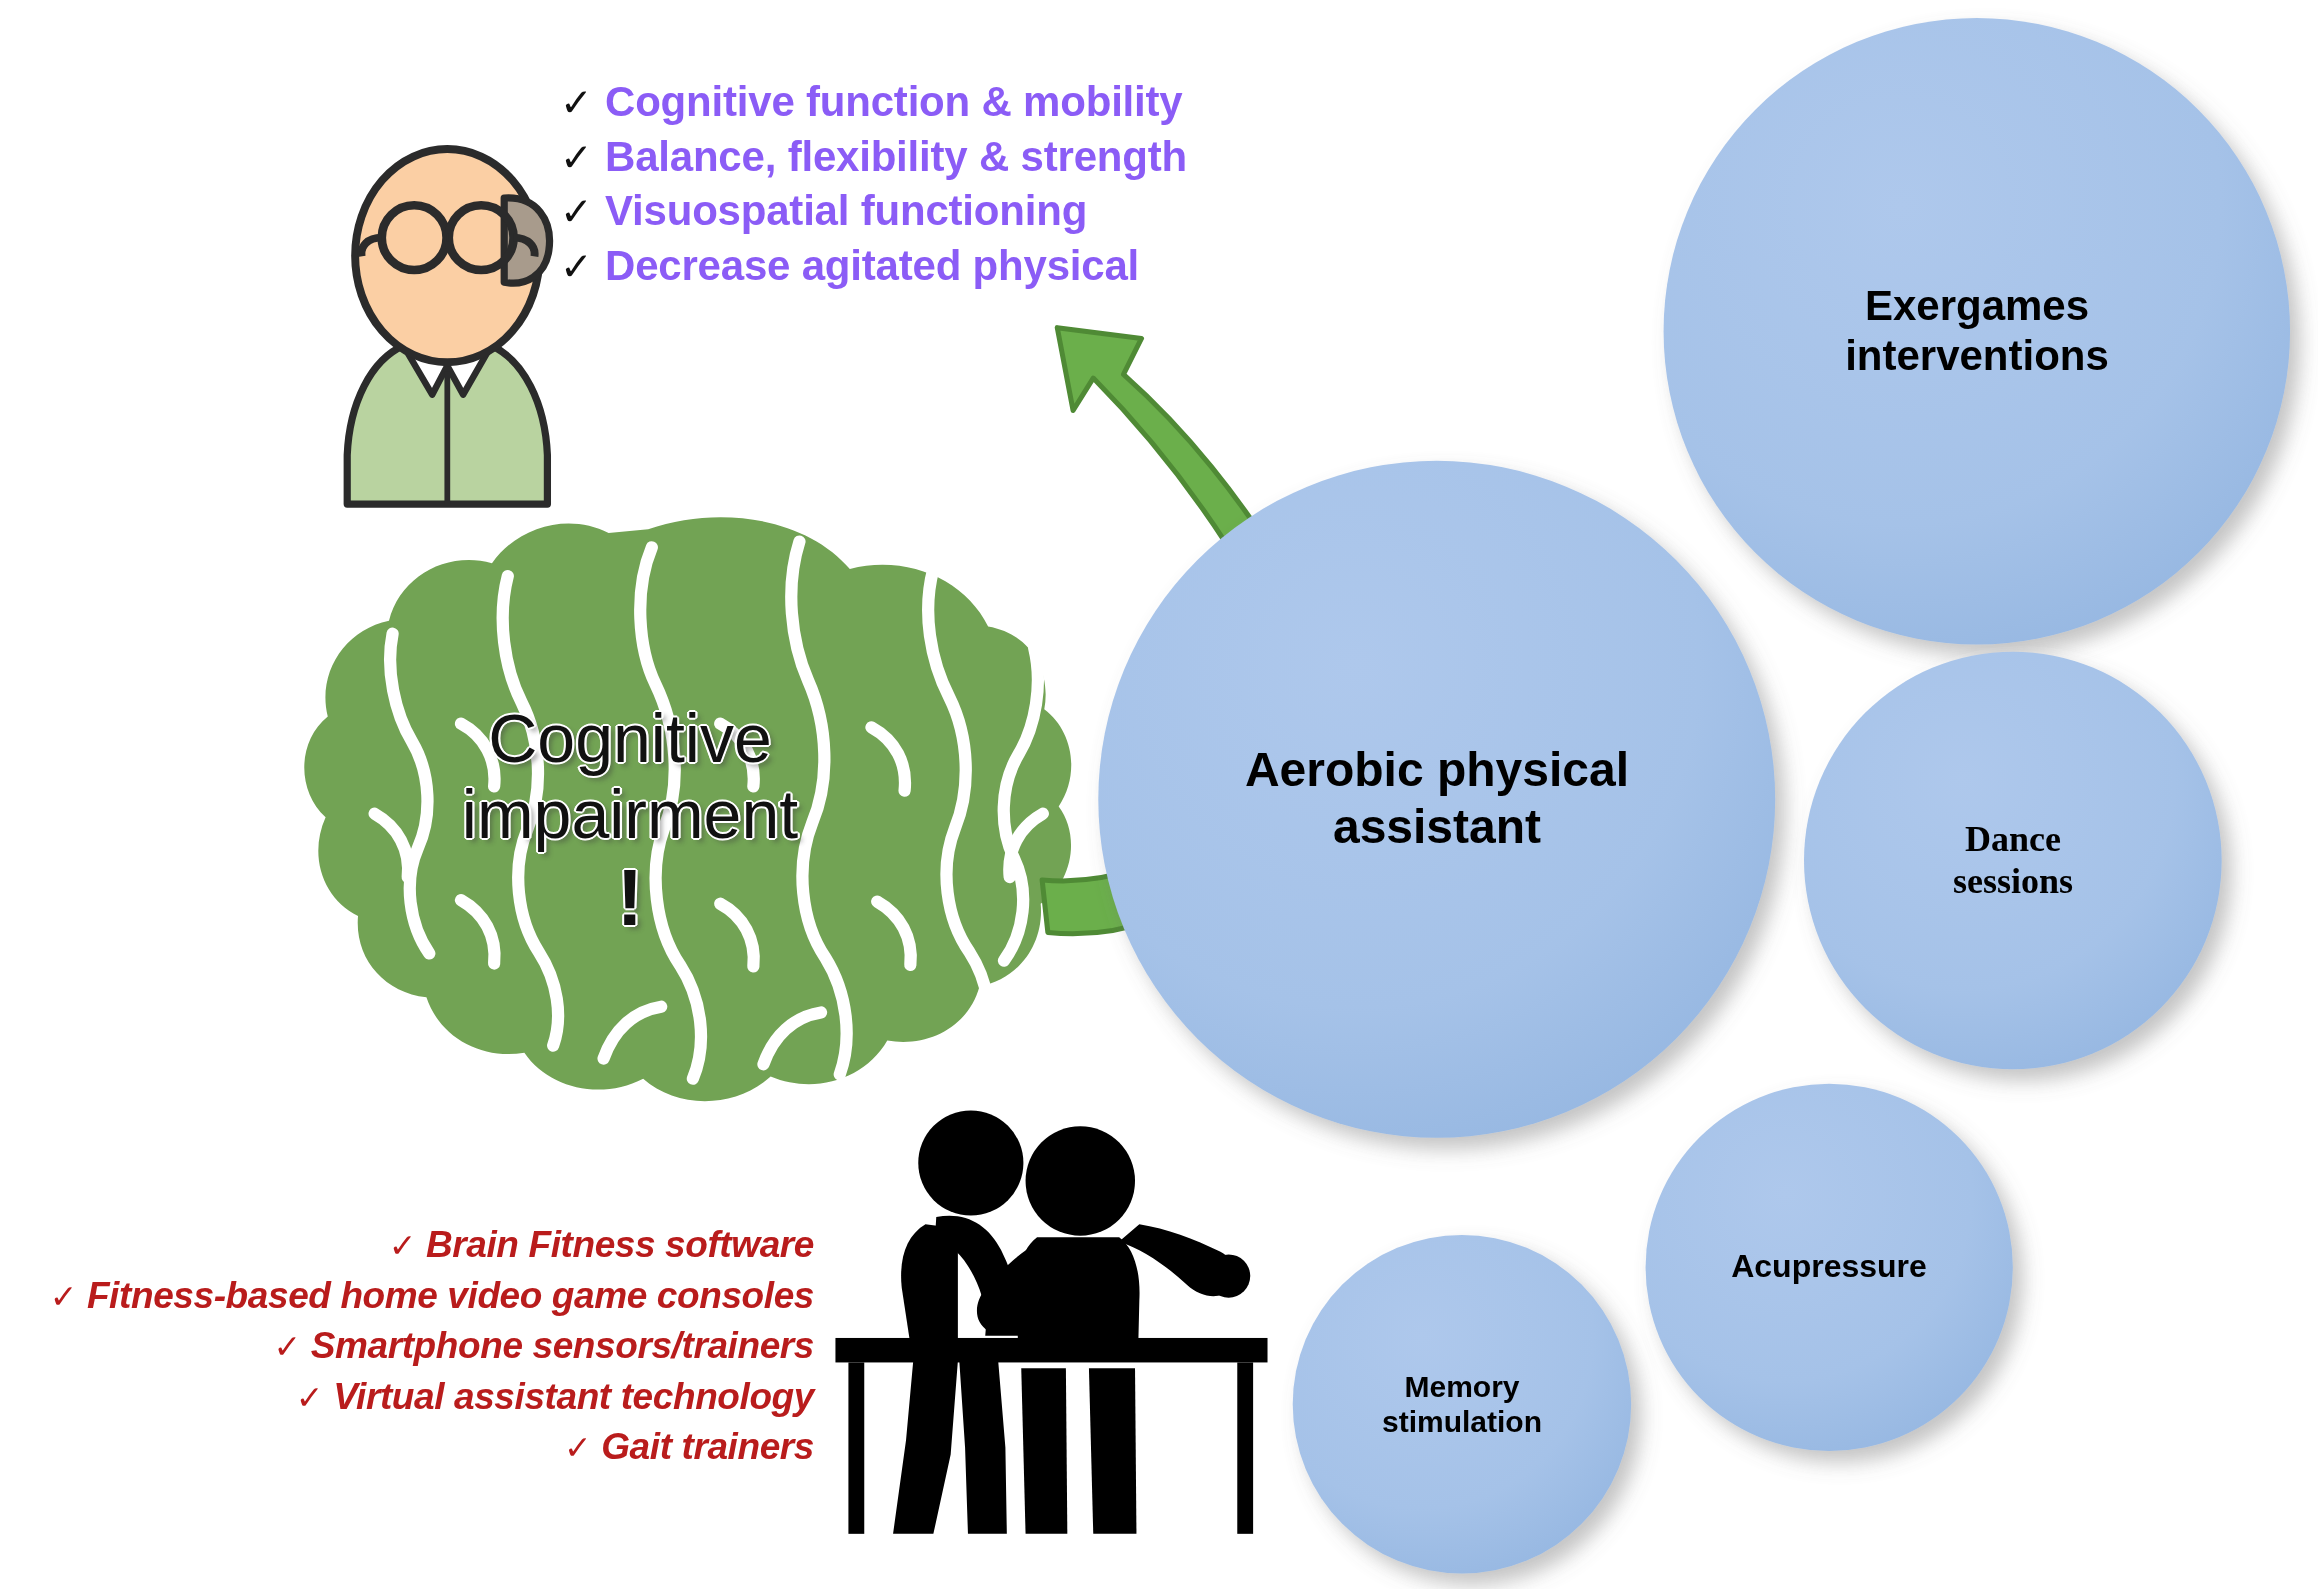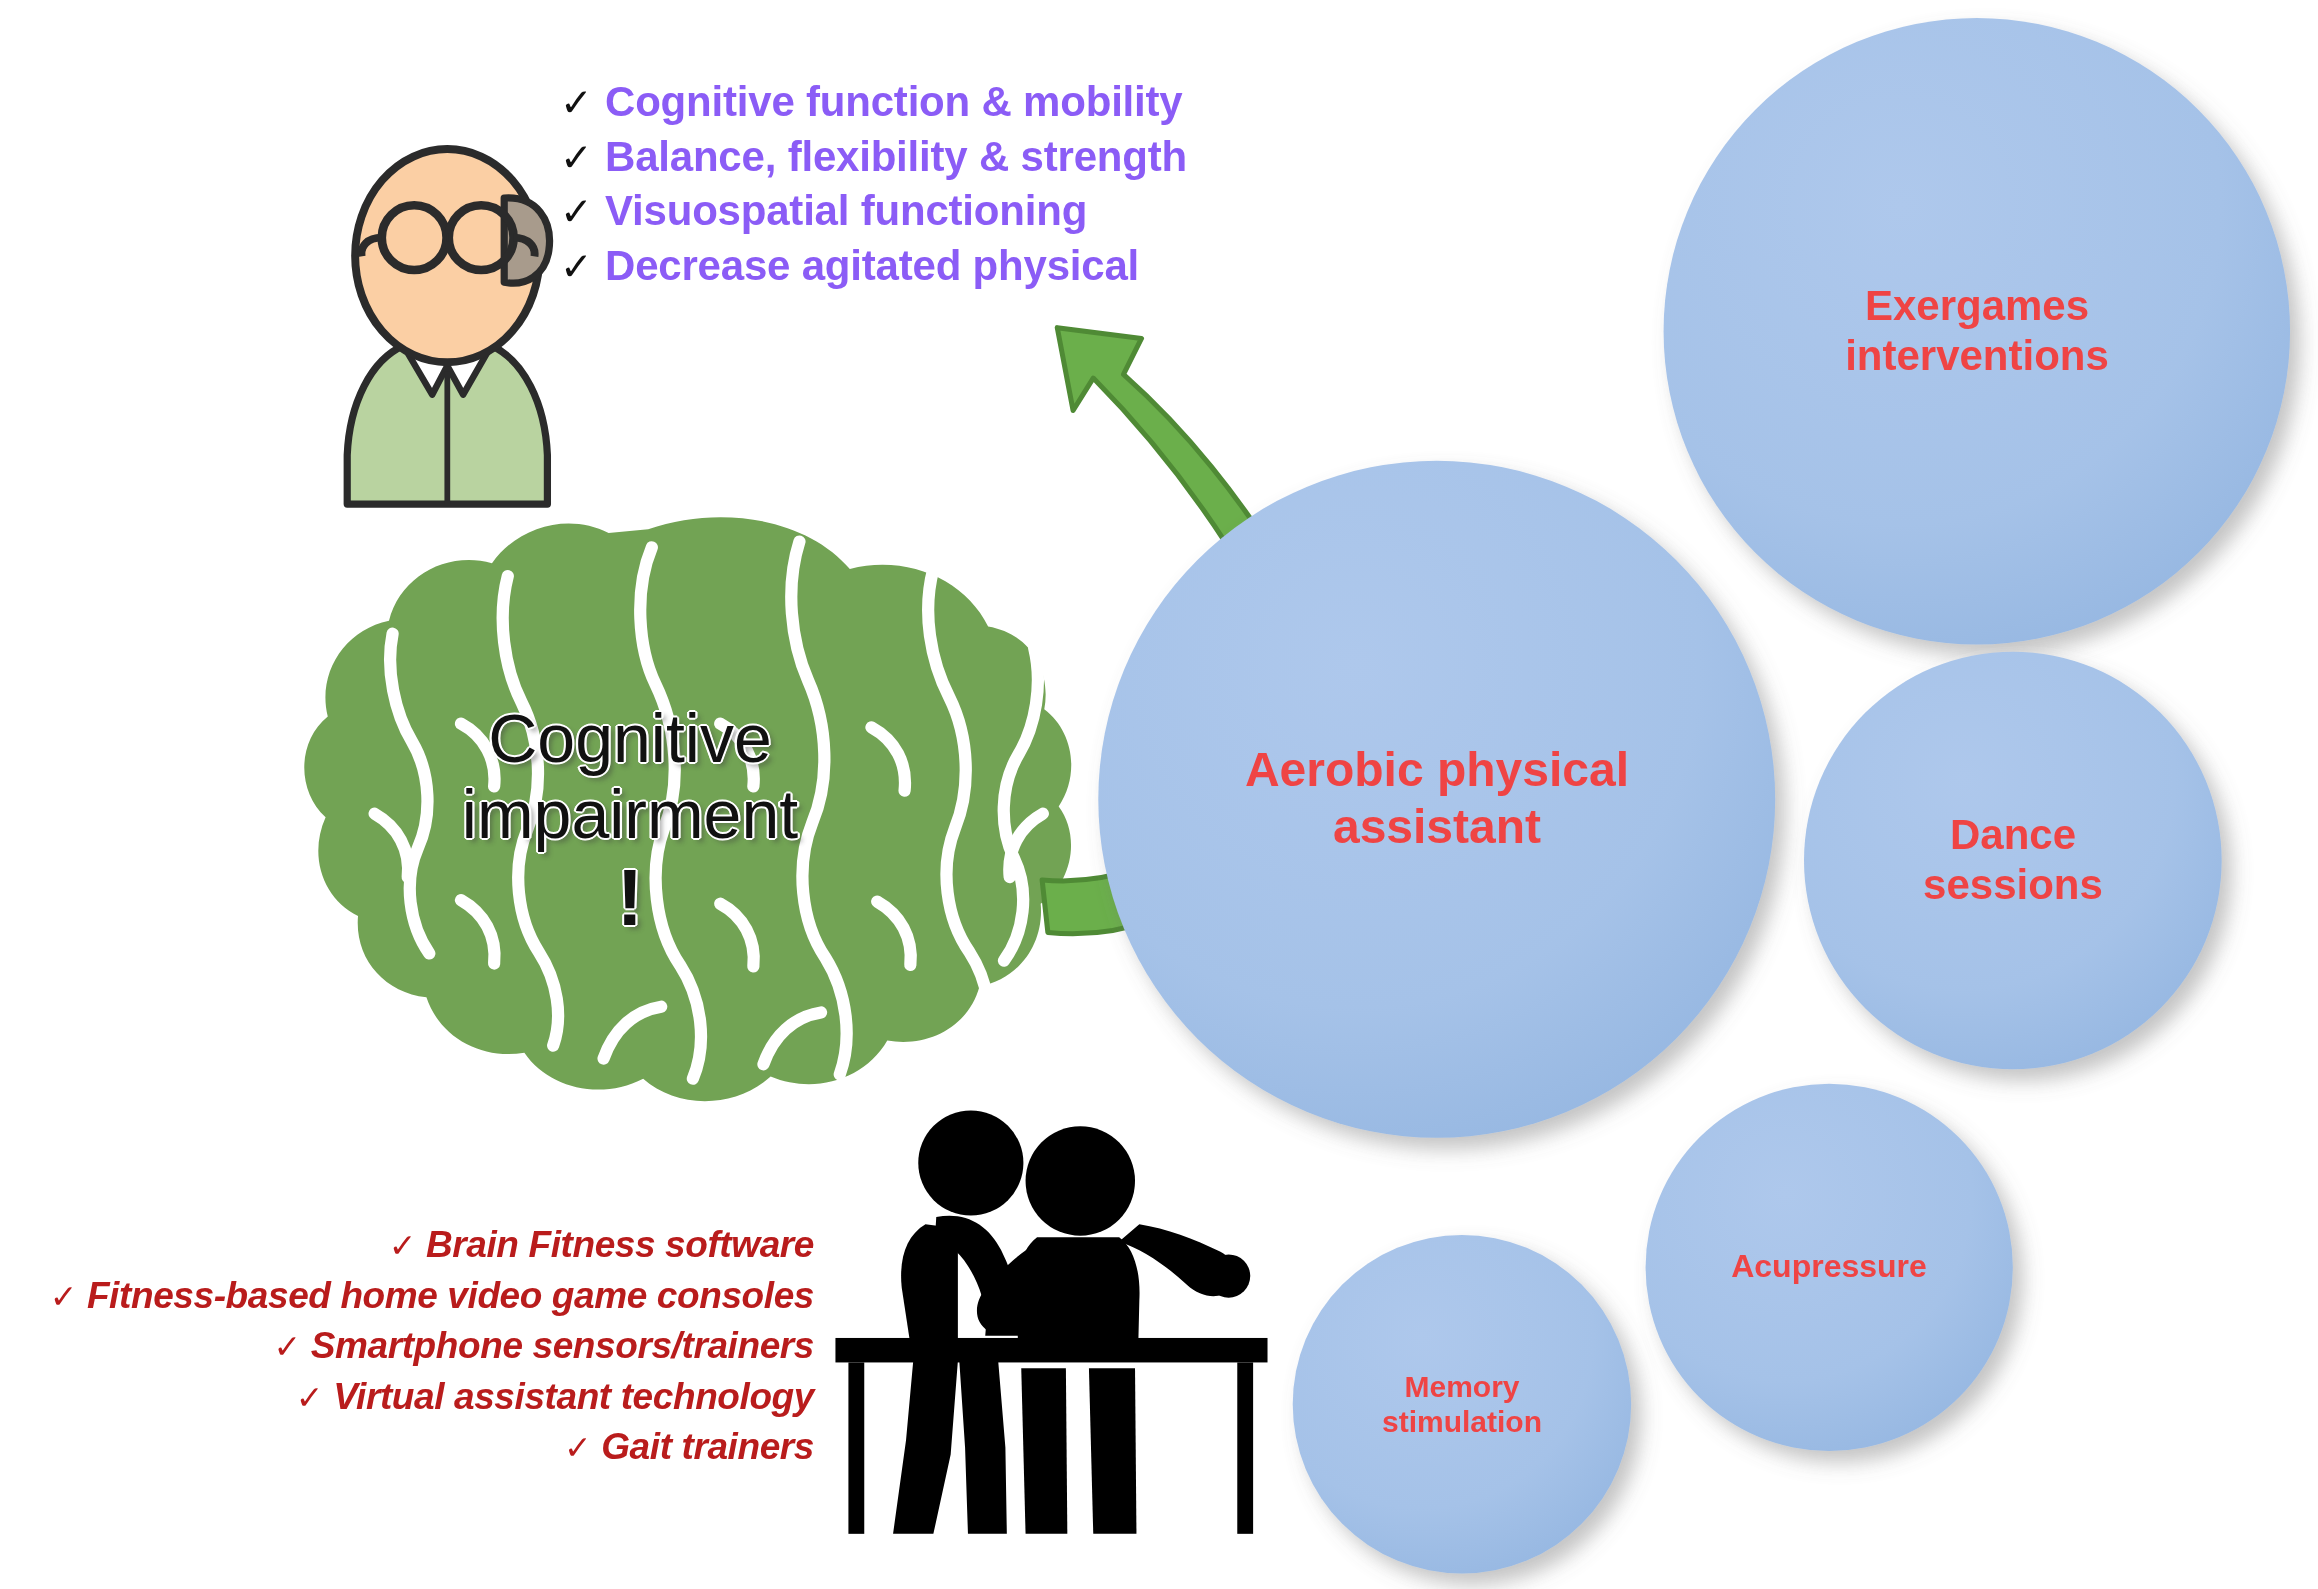--- a/index.html
+++ b/index.html
@@ -90,28 +90,28 @@
     font-style: normal;
     font-weight: 400;
     font-size: 33px;
     margin-right: 10px;
   }
 
   
   .circle-label {
     position: absolute;
     text-align: center;
-    color: #ef4444;
+    color: #000000;
     font-weight: bold;
     line-height: 1.18;
     transform: translate(-50%, -50%);
   }
   #label-aerobic   { left: 1437px; top: 799px; width: 547px; font-size: 48px; }
   #label-exergames { left: 1977px; top: 331px;  width: 446px; font-size: 42px; }
-  #label-dance     { left: 2013px; top: 860px; width: 317px; font-size: 42px; }
+  #label-dance     { left: 2013px; top: 860px; width: 317px; font-size: 36px; font-family: Liberation Serif, serif; }
   #label-acupressure { left: 1829px; top: 1267px; width: 310px; font-size: 32px; }
   #label-memory    { left: 1462px; top: 1404px; width: 288px; font-size: 30px; }
 
   
   #brain-text {
     position: absolute;
     left: 630px;
     top: 821px;
     width: 504px;
     transform: translate(-50%, -50%);

